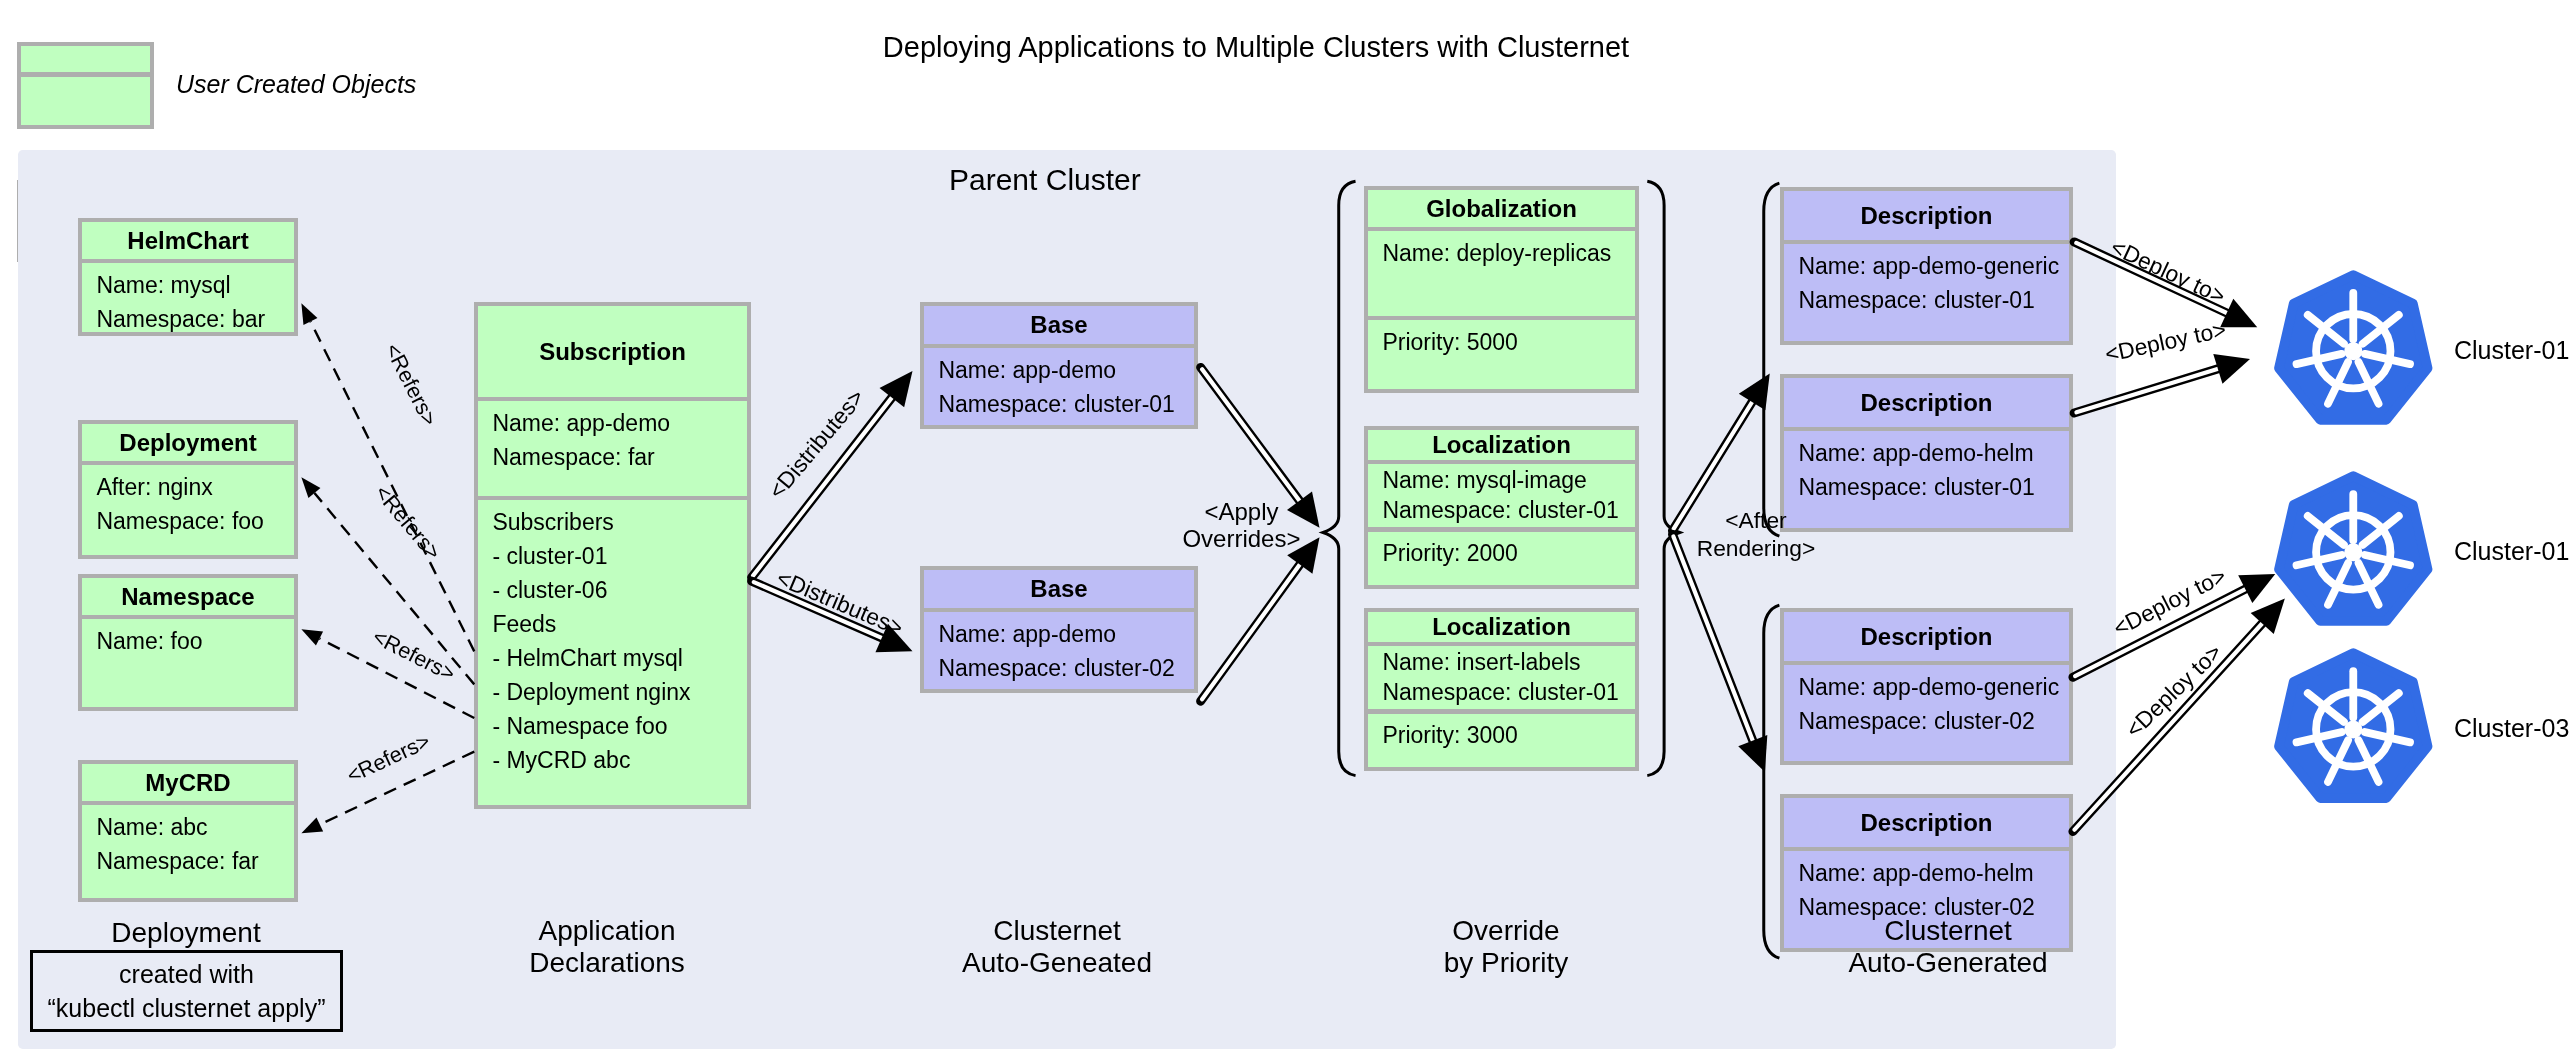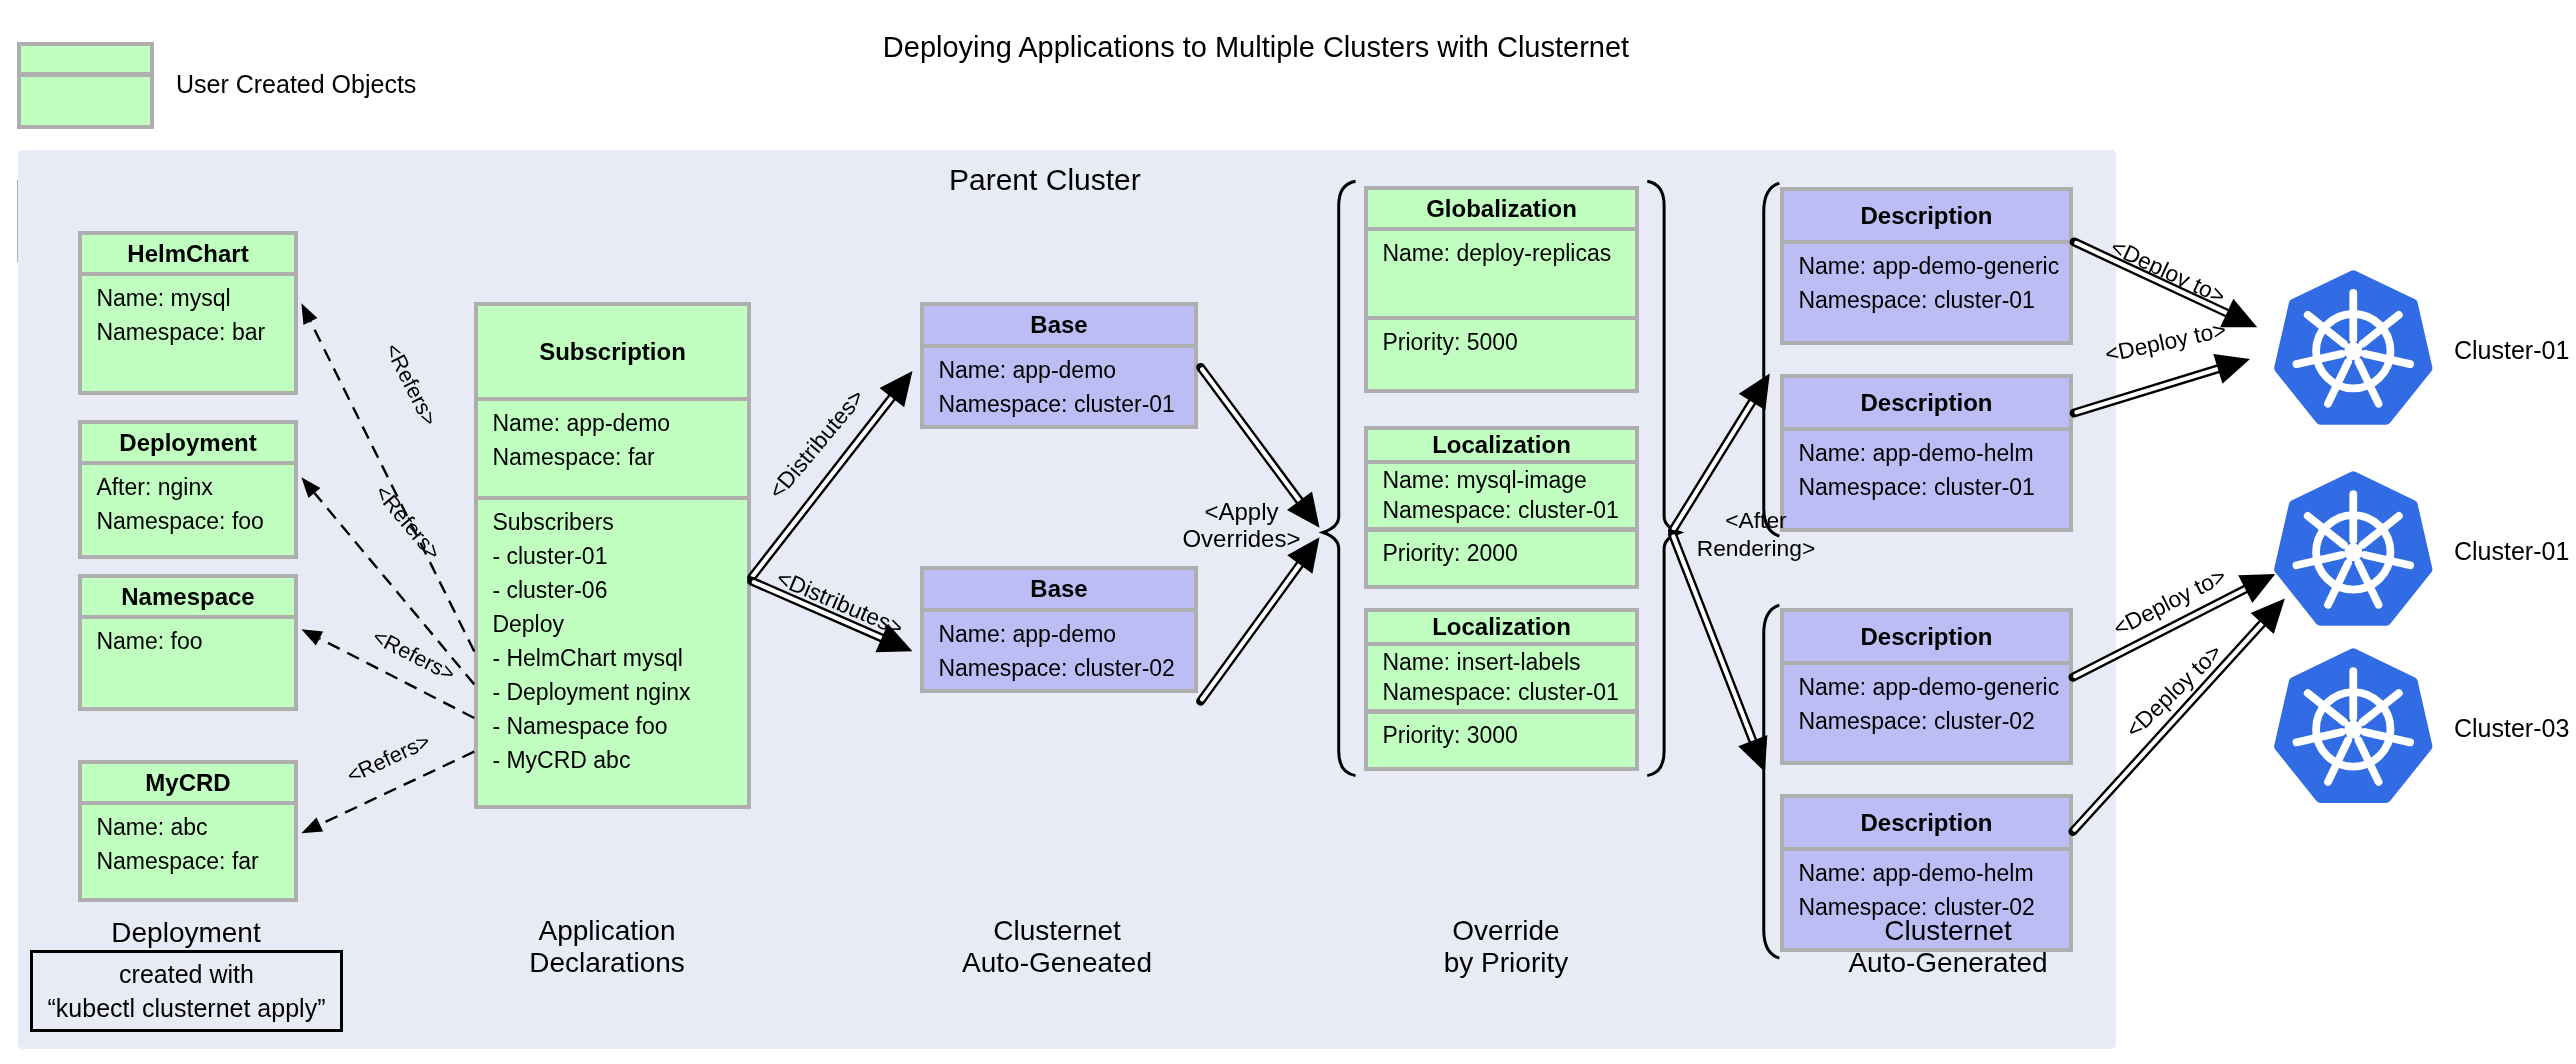--- a/index.html
+++ b/index.html
@@ -20,21 +20,21 @@
     display:flex;flex-direction:column;row-gap:4.2px;box-sizing:border-box;}
   .sec{flex:0 0 auto;overflow:hidden;}
   .grow{flex:1 1 auto;}
   .green .sec{background:var(--green,#c0ffc0);}
   .purple .sec{background:var(--purple,#bdbdf6);}
   .t{font-weight:bold;font-size:24px;display:flex;align-items:center;justify-content:center;}
   .b{font-size:23px;line-height:34px;padding:4.8px 4.8px 0 14.4px;}
   .b div{white-space:nowrap;}
 
   
-  .legend-label{position:absolute;left:176px;font-size:25px;}
+  .legend-label{position:absolute;left:176px;font-size:25px;font-style:italic;}
 
   
   .col-label{position:absolute;width:312px;text-align:center;font-size:28px;line-height:32px;}
 
   
   #kubectl-note{position:absolute;left:30px;top:950px;width:313px;height:82px;
     border:3.6px solid #000;box-sizing:border-box;text-align:center;
     font-size:25px;line-height:34px;padding-top:3.6px;}
 
   
@@ -60,21 +60,21 @@
 
   <div class="uml purple" style="left:17px;top:180px;width:137px;height:82px">
     <div class="sec" style="height:23px"></div>
     <div class="sec grow"></div>
   </div>
   <div class="legend-label" style="top:205px">Clusternet Auto Created Objects</div>
 
   <div id="parent-cluster"></div>
   <div id="parent-cluster-label">Parent Cluster</div>
 
-  <div class="uml green" style="left:78px;top:231px;width:220px;height:164px">
+  <div class="uml green" style="left:78px;top:218px;width:220px;height:118px">
     <div class="sec t" style="height:37px">HelmChart</div>
     <div class="sec b grow">
       <div>Name: mysql</div>
       <div>Namespace: bar</div>
     </div>
   </div>
 
   <div class="uml green" style="left:78px;top:420px;width:220px;height:139px">
     <div class="sec t" style="height:37px">Deployment</div>
     <div class="sec b grow">
@@ -102,21 +102,21 @@
   <div class="uml green" style="left:474px;top:302px;width:277px;height:507px">
     <div class="sec t" style="height:91px">Subscription</div>
     <div class="sec b" style="height:90px">
       <div>Name: app-demo</div>
       <div>Namespace: far</div>
     </div>
     <div class="sec b grow">
       <div>Subscribers</div>
       <div>- cluster-01</div>
       <div>- cluster-06</div>
-      <div>Deploy</div>
+      <div>Feeds</div>
       <div>- HelmChart mysql</div>
       <div>- Deployment nginx</div>
       <div>- Namespace foo</div>
       <div>- MyCRD abc</div>
     </div>
   </div>
 
   <div class="uml purple" style="left:920px;top:302px;width:278px;height:127px">
     <div class="sec t" style="height:38px">Base</div>
     <div class="sec b grow">

